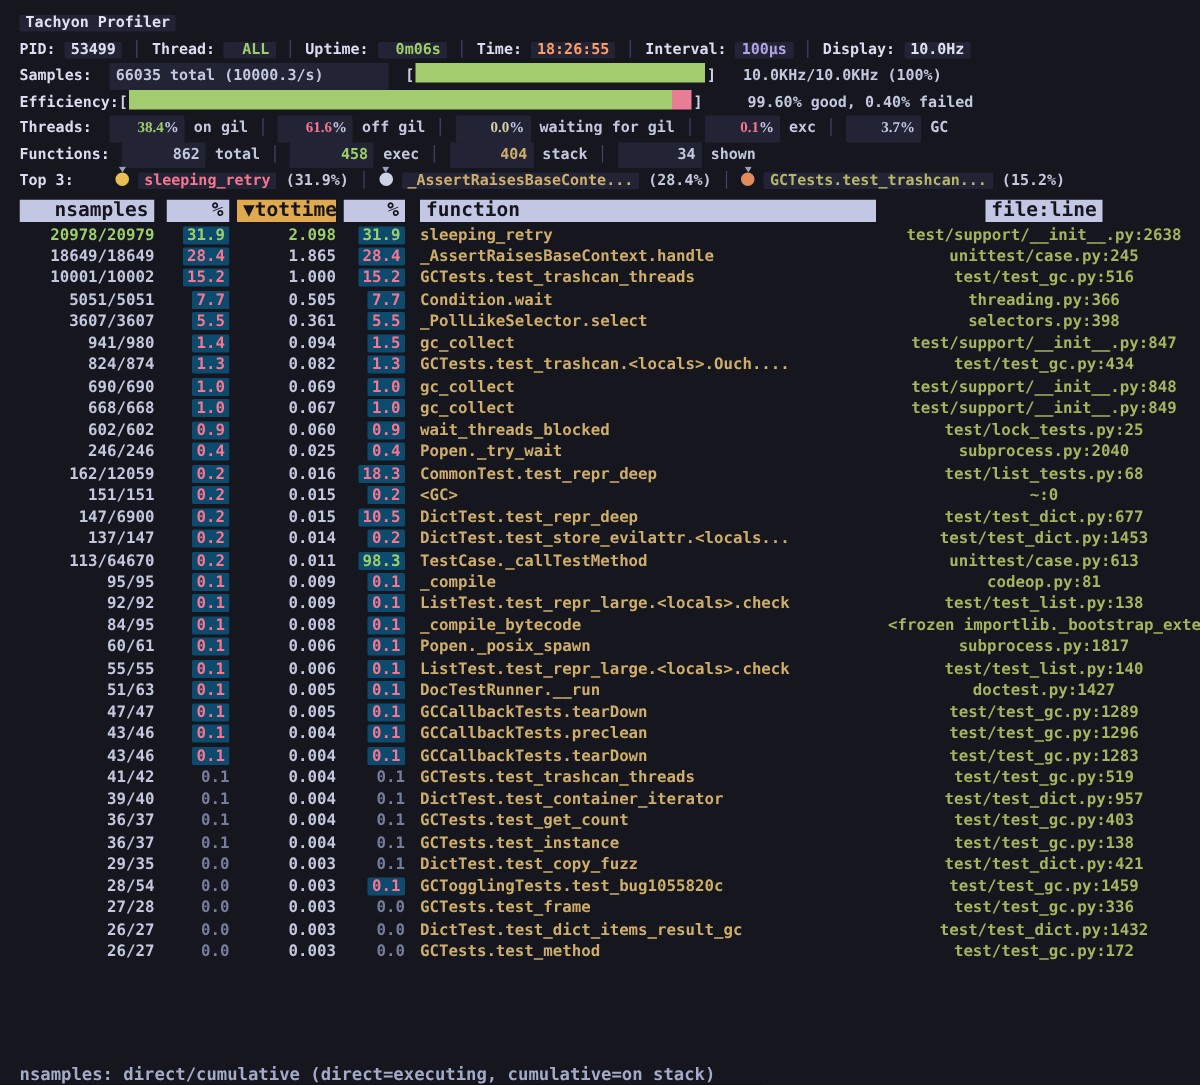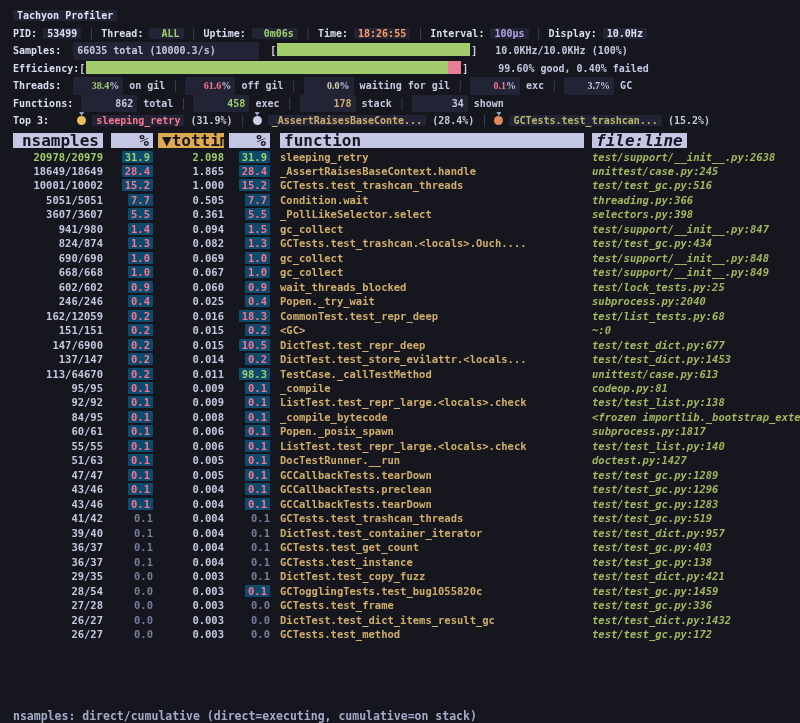--- a/index.html
+++ b/index.html
@@ -41,29 +41,29 @@
   .nbox.w50{min-width:42px;font-family:Liberation Serif, serif;}
   .nbox.w56{min-width:48px;}
   
   .medal{display:inline-block;width:9px;height:9px;border-radius:50%;margin:0 6px 0 0;position:relative;vertical-align:-1px;}
   .medal::before{content:'';position:absolute;top:-4px;left:2px;width:5px;height:4px;background:#9aa2c0;clip-path:polygon(0 0,100% 0,50% 100%);}
   .medal-gold{background:#e7bf56;}
   .medal-silver{background:#cdd3e6;}
   .medal-bronze{background:#e28a5c;}
   
   .table{padding-left:13px;margin-top:3px;}
-  .thead{display:flex;height:15px;line-height:15px;font-size:16px;margin-bottom:2px;}
+  .thead{display:flex;height:15px;line-height:15px;font-size:13px;margin-bottom:2px;}
   .trow{display:flex;height:14.47px;line-height:14.47px;font-size:10.5px;white-space:pre;}
   .cell{overflow:hidden;box-sizing:border-box;}
   .t-ns{width:90px;text-align:right;}
   .t-p1{width:42px;text-align:right;margin-left:8px;}
   .t-tt{width:66px;text-align:right;margin-left:5px;}
   .t-p2{width:41px;text-align:right;margin-left:5px;}
   .t-fn{width:304px;margin-left:10px;text-align:left;}
-  .t-fl{flex:1;margin-left:8px;text-align:left;font-style:italic;}
+  .t-fl{flex:1;margin-left:8px;text-align:center;}
   .hbox{display:block;background:#c4c7e3;color:#15161d;padding:0 4px;box-sizing:border-box;}
   .hbox.sorted{background:#dfa94f;}
   .hbox-fit{display:inline-block;background:#c4c7e3;color:#15161d;padding:0 4px;}
   
   .footer{position:absolute;left:13px;top:669px;font-size:11.5px;line-height:19px;color:#a3abc8;white-space:pre;}
 </style>
 </head>
 <body>
 
 <div class="screen">
@@ -94,21 +94,21 @@
     <div class="line">
       <span class="lbl">Efficiency:</span><span class="bracket">[</span><span class="bar bar-eff"><span class="seg seg-good"></span><span class="seg seg-bad"></span></span><span class="bracket">]</span>
       <span style="margin-left:24px;">99.60% good, 0.40% failed</span>
     </div>
 
     <div class="line">
       <span class="lbl" style="margin-right:12px;">Threads:</span><span class="nbox w50"><span class="c-green">38.4</span><span>%</span></span> <span>on gil</span><span class="sep">│</span><span class="nbox w50"><span class="c-red">61.6</span><span>%</span></span> <span>off gil</span><span class="sep">│</span><span class="nbox w50"><span class="c-cream">0.0</span><span>%</span></span> <span>waiting for gil</span><span class="sep">│</span><span class="nbox w50"><span class="c-red">0.1</span><span>%</span></span> <span>exc</span><span class="sep">│</span><span class="nbox w50"><span class="c-norm">3.7</span><span>%</span></span> <span>GC</span>
     </div>
 
     <div class="line">
-      <span class="lbl" style="margin-right:8px;">Functions:</span><span class="nbox w56 c-norm">862</span> <span>total</span><span class="sep">│</span><span class="nbox w56 c-green">458</span> <span>exec</span><span class="sep">│</span><span class="nbox w56 c-tan">178</span> <span>stack</span><span class="sep">│</span><span class="nbox w56 c-norm">34</span> <span>shown</span>
+      <span class="lbl" style="margin-right:8px;">Functions:</span><span class="nbox w56 c-norm">862</span> <span>total</span><span class="sep">│</span><span class="nbox w56 c-green">458</span> <span>exec</span><span class="sep">│</span><span class="nbox w56 c-tan">404</span> <span>stack</span><span class="sep">│</span><span class="nbox w56 c-norm">34</span> <span>shown</span>
     </div>
 
     <div class="line">
       <span class="lbl" style="margin-right:28px;">Top 3:</span><span class="medal medal-gold"></span><span class="box c-red">sleeping_retry</span> <span>(31.9%)</span><span class="sep">│</span><span class="medal medal-silver"></span><span class="box c-tan">_AssertRaisesBaseConte...</span> <span>(28.4%)</span><span class="sep">│</span><span class="medal medal-bronze"></span><span class="box c-olive">GCTests.test_trashcan...</span> <span>(15.2%)</span>
     </div>
   </div>
 
   <div class="table">
     <div class="thead">
       <div class="cell t-ns">

